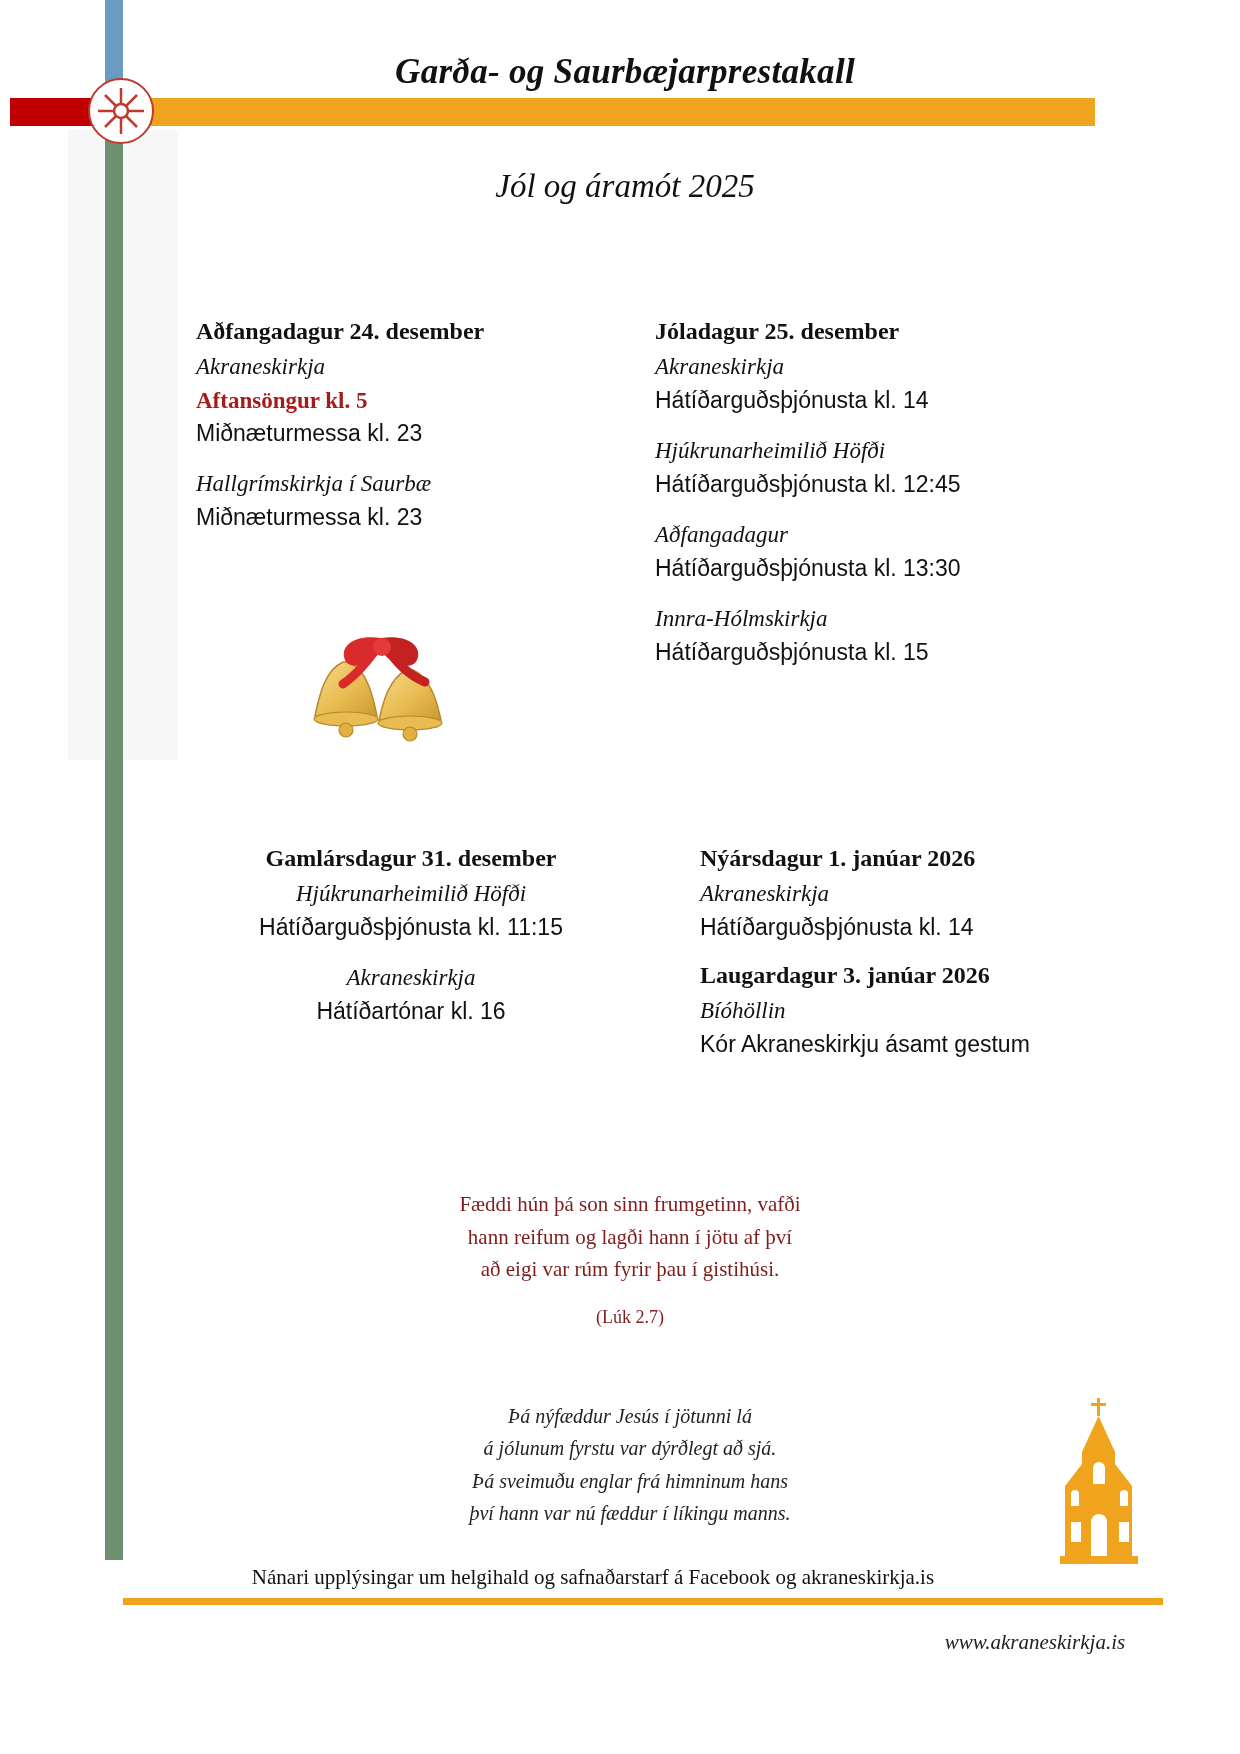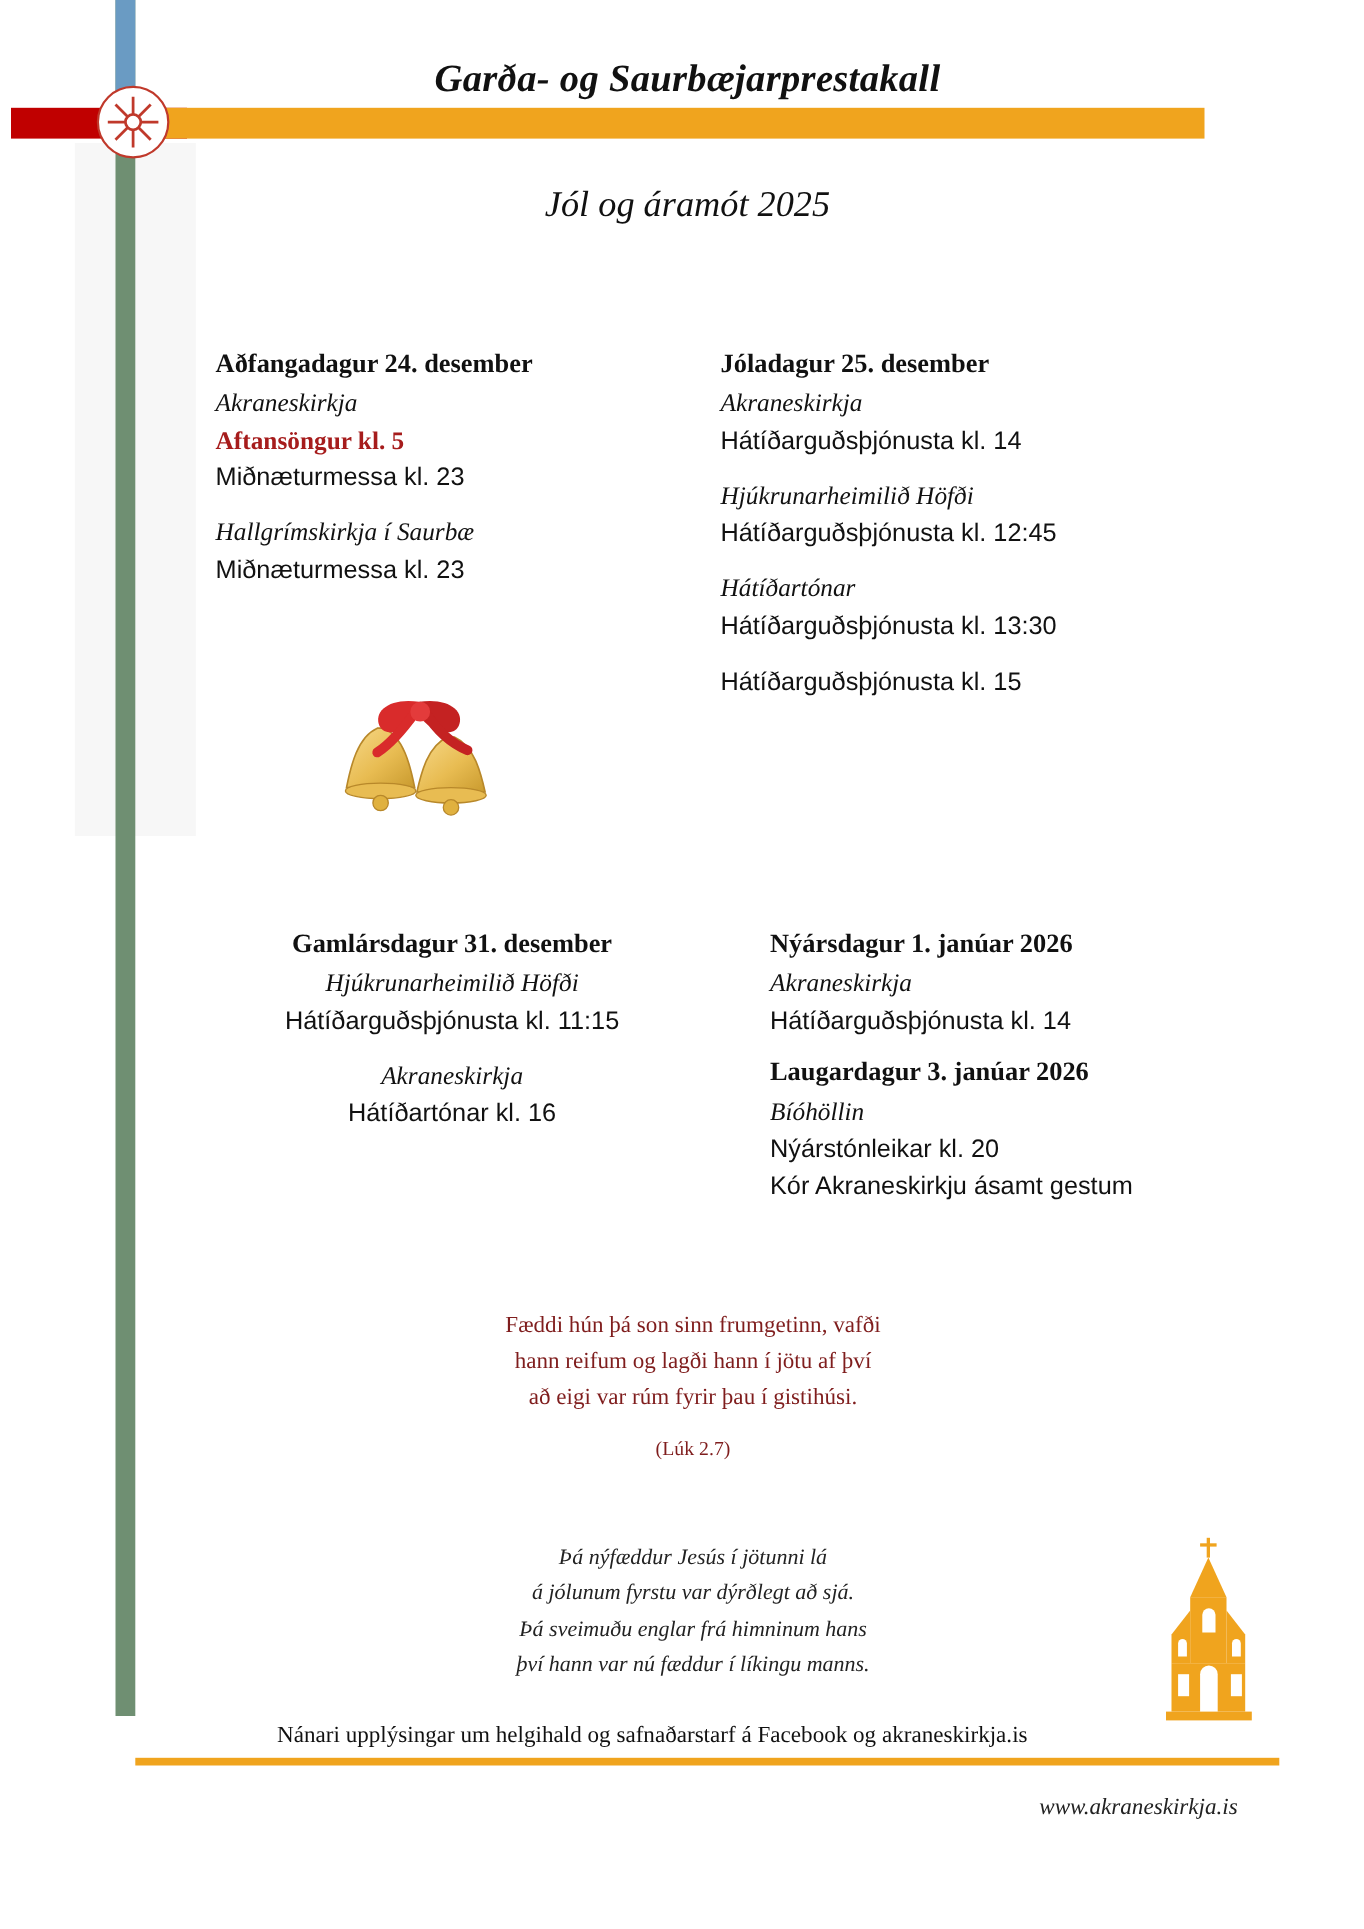--- a/index.html
+++ b/index.html
@@ -269,24 +269,25 @@
   <div class="day-heading">Jóladagur 25. desember</div>
   <div class="group">
     <div class="venue">Akraneskirkja</div>
     <div class="event">Hátíðarguðsþjónusta kl. 14</div>
   </div>
   <div class="group">
     <div class="venue">Hjúkrunarheimilið Höfði</div>
     <div class="event">Hátíðarguðsþjónusta kl. 12:45</div>
   </div>
   <div class="group">
-    <div class="venue">Hátíðartónar</div>
+    <div class="venue">Aðfangadagur</div>
     <div class="event">Hátíðarguðsþjónusta kl. 13:30</div>
   </div>
   <div class="group">
+    <div class="venue">Innra-Hólmskirkja</div>
     <div class="event">Hátíðarguðsþjónusta kl. 15</div>
   </div>
 </div>
 
 <div class="bells">
   <svg width="200" height="130" viewBox="0 0 200 130">
     <defs>
       <linearGradient id="bellg" x1="0" y1="0" x2="1" y2="1">
         <stop offset="0%" stop-color="#f7d98a"></stop>
         <stop offset="55%" stop-color="#e8bc52"></stop>
@@ -324,21 +325,20 @@
 
 <div class="col-right-2">
   <div class="day-heading">Nýársdagur 1. janúar 2026</div>
   <div class="group">
     <div class="venue">Akraneskirkja</div>
     <div class="event">Hátíðarguðsþjónusta kl. 14</div>
   </div>
   <div class="day-heading">Laugardagur 3. janúar 2026</div>
   <div class="group">
     <div class="venue">Bíóhöllin</div>
-    <div class="event">Nýárstónleikar kl. 20</div>
     <div class="event">Kór Akraneskirkju ásamt gestum</div>
   </div>
 </div>
 
 <div class="verse1">
   <div>Fæddi hún þá son sinn frumgetinn, vafði</div>
   <div>hann reifum og lagði hann í jötu af því</div>
   <div>að eigi var rúm fyrir þau í gistihúsi.</div>
   <span class="ref">(Lúk 2.7)</span>
 </div>

